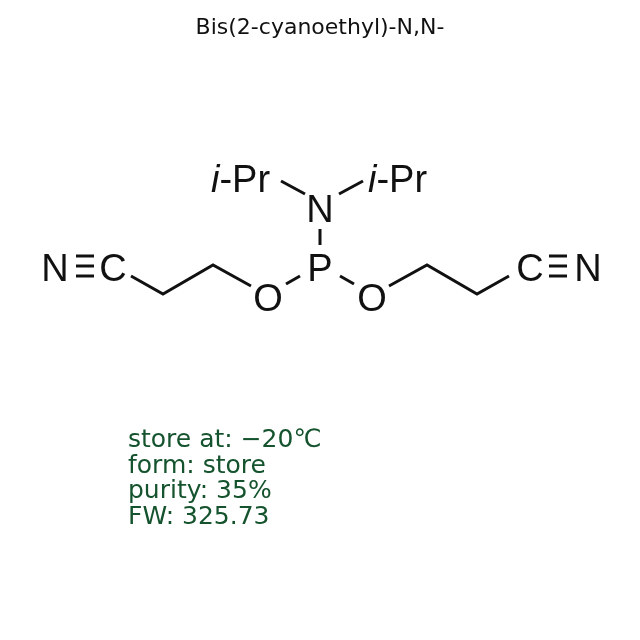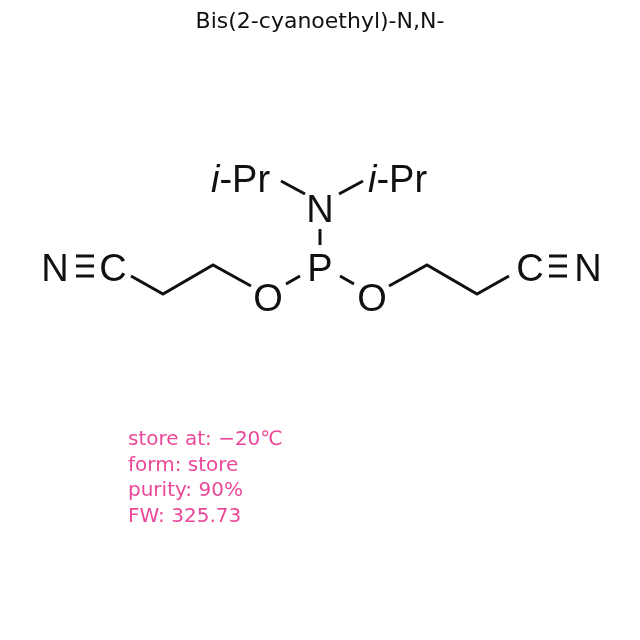--- a/index.html
+++ b/index.html
@@ -1,30 +1,30 @@
 <!DOCTYPE html>
 <html><head>
 <meta charset="utf-8">
 <style>
   html, body { margin: 0; padding: 0; background: #ffffff; }
   body { width: 640px; height: 640px; position: relative; overflow: hidden; }
   .title {
-    position: absolute; left: 0; top: 6px; width: 640px;
+    position: absolute; left: 0; top: 12px; width: 640px;
     text-align: center; font-family: "DejaVu Sans", sans-serif;
     font-size: 22px; line-height: 29px; color: #111;
   }
   .title div { white-space: nowrap; }
   svg.mol { position: absolute; left: 0; top: 0; }
   .atom { font-family: "Liberation Sans", sans-serif; font-size: 38px; fill: #111; }
   .grp { font-family: "Liberation Sans", sans-serif; font-size: 38px; fill: #111; }
   .ital { font-style: italic; }
   .info {
     position: absolute; left: 128px; top: 426px;
-    font-family: "DejaVu Sans", sans-serif; font-size: 20px;
-    line-height: 25.5px; color: #ec4899;
+    font-family: "DejaVu Sans", sans-serif; font-size: 25px;
+    line-height: 25.5px; color: #14532d;
   }
   .info div { white-space: nowrap; }
 </style>
 </head>
 <body>
 
 <div class="title">
   <div>Bis(2-cyanoethyl)-N,N-</div>
 </div>
 
@@ -65,15 +65,15 @@
 
   <text class="atom" x="55" y="281" text-anchor="middle">N</text>
   <text class="atom" x="113" y="281" text-anchor="middle">C</text>
   <text class="atom" x="530" y="281" text-anchor="middle">C</text>
   <text class="atom" x="588" y="281" text-anchor="middle">N</text>
 </svg>
 
 <div class="info">
   <div>store at: −20℃</div>
   <div>form: store</div>
-  <div>purity: 90%</div>
+  <div>purity: 35%</div>
   <div>FW: 325.73</div>
 </div>
 
 </body></html>

